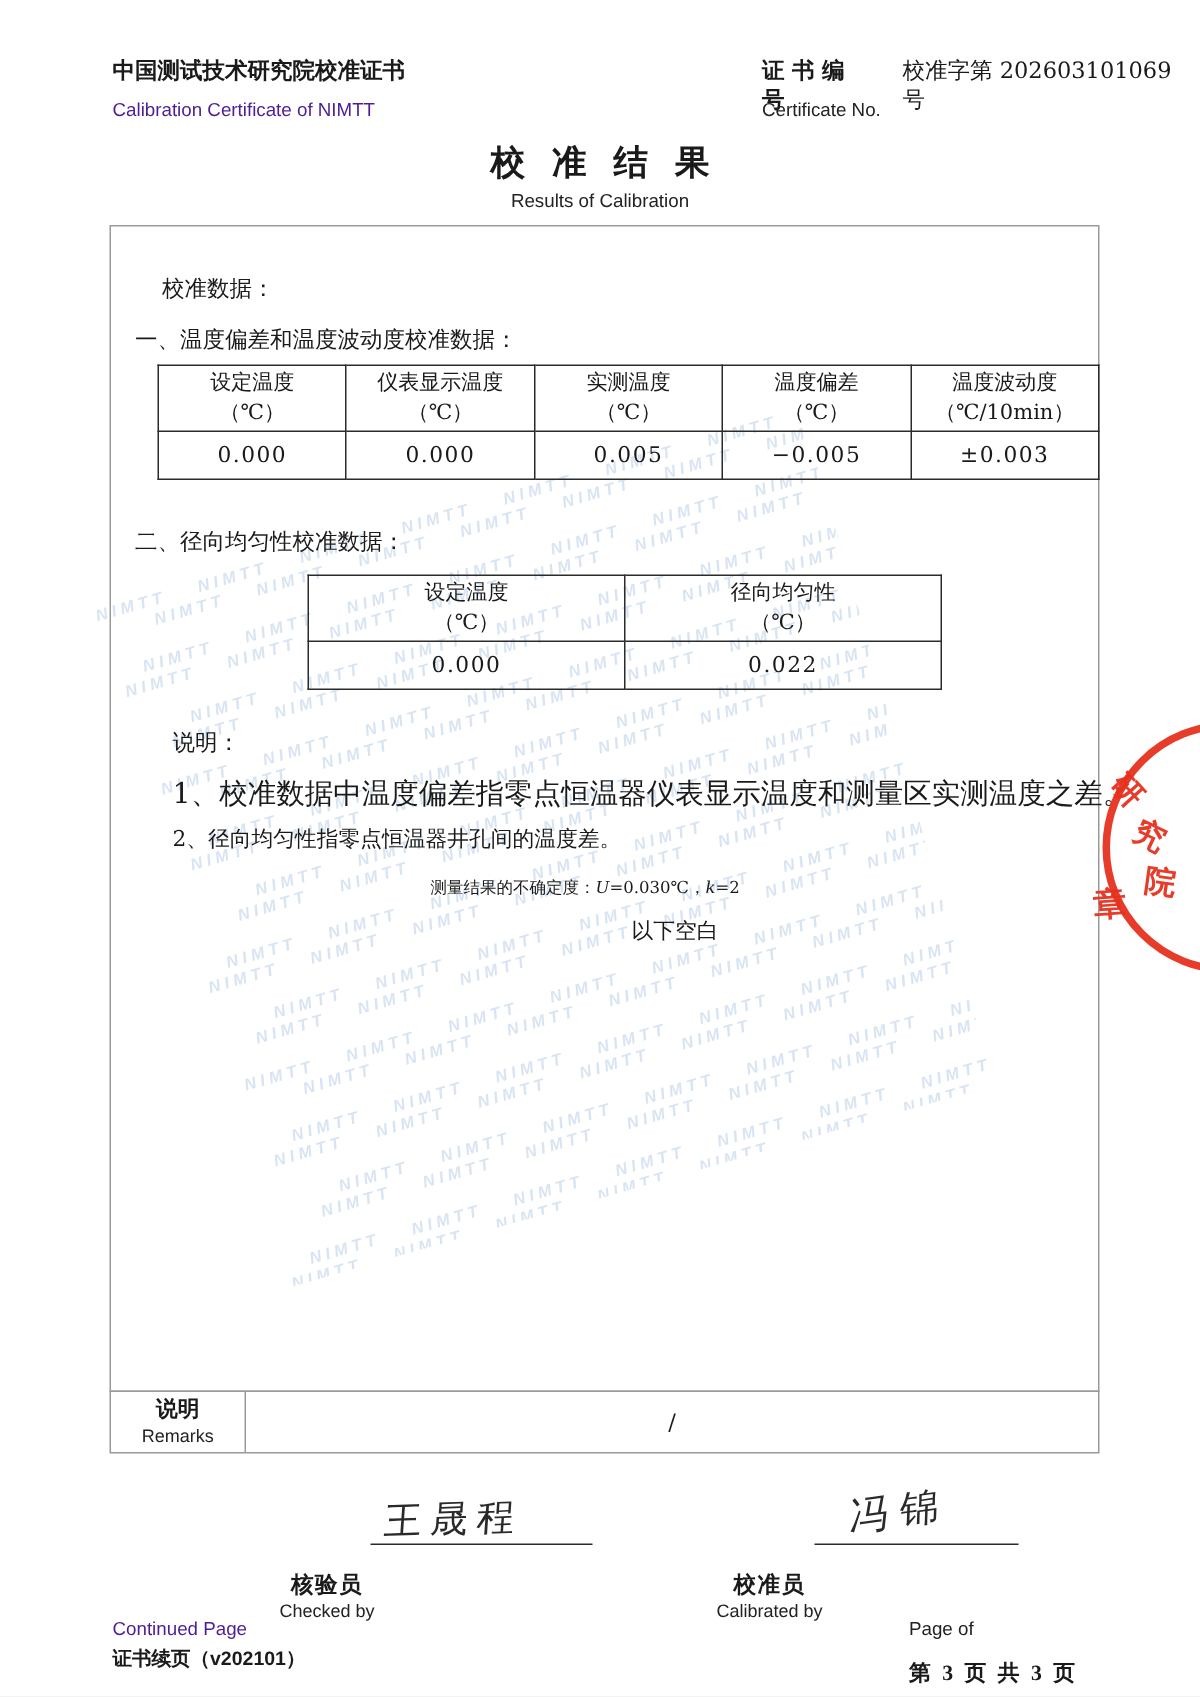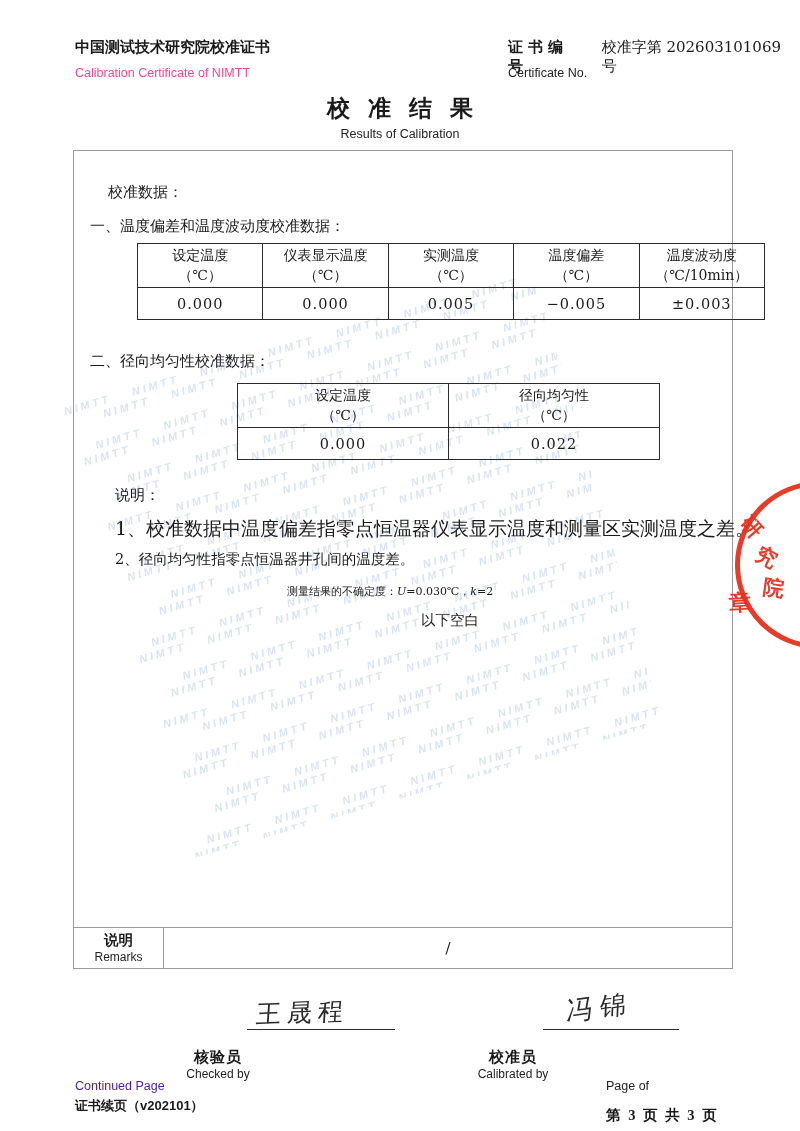--- a/index.html
+++ b/index.html
@@ -8,37 +8,37 @@
     position:relative; width:800px; height:1131px; margin:0 auto;
     background:#ffffff; overflow:hidden; color:#1a1a1a;
     font-family:"Liberation Sans","DejaVu Sans",sans-serif;
   }
   .abs { position:absolute; }
   .hei { font-family:"Liberation Sans","DejaVu Sans",sans-serif; font-weight:bold; }
   .song { font-family:"DejaVu Serif","Liberation Serif",serif; font-weight:normal; }
 
   
   .org-cn { left:75px; top:38px; font-size:15px; }
-  .org-en { left:75px; top:66px; font-size:12.5px; color:#ec4899; }
+  .org-en { left:75px; top:66px; font-size:12.5px; color:#4c1d95; }
   .cert-row { left:508px; top:38px; display:flex; gap:14px; font-size:15px; }
   .cert-label { letter-spacing:5px; }
   .cert-en { left:508px; top:66px; font-size:12.5px; color:#222; }
 
   
   .title-cn { left:0; top:93px; width:100%; text-align:center; font-size:23px; letter-spacing:18px; text-indent:18px; }
   .title-en { left:0; top:127px; width:100%; text-align:center; font-size:12.5px; color:#222; }
 
   
   .main-box { left:73px; top:150px; width:660px; height:778px; border:1px solid #9a9a9a; background:transparent; }
 
   .intro { left:108px; top:183px; font-size:15px; }
   .sec-title1 { left:90px; top:217px; font-size:15px; }
   .sec-title2 { left:90px; top:352px; font-size:15px; }
 
-  table { border-collapse:collapse; table-layout:fixed; background:transparent;margin-left:32px; }
+  table { border-collapse:collapse; table-layout:fixed; background:transparent; }
   .dtable th, .dtable td { border:1px solid #2b2b2b; text-align:center; font-weight:normal; vertical-align:middle; }
   .dtable th { height:44px; font-size:14px; line-height:1.4; padding:2px 0; }
   .dtable td { height:32px; font-size:14.5px; letter-spacing:1px; }
   .t1 { left:105px; top:243px; width:628px; }
   .t2 { left:205px; top:383px; width:423px; }
   .hline { display:block; }
 
   .notes-label { left:115px; top:486px; font-size:15px; }
   .note-item1 { left:115px; top:516px; font-size:19px; }
   .note-item2 { left:115px; top:550px; font-size:14.5px; }

